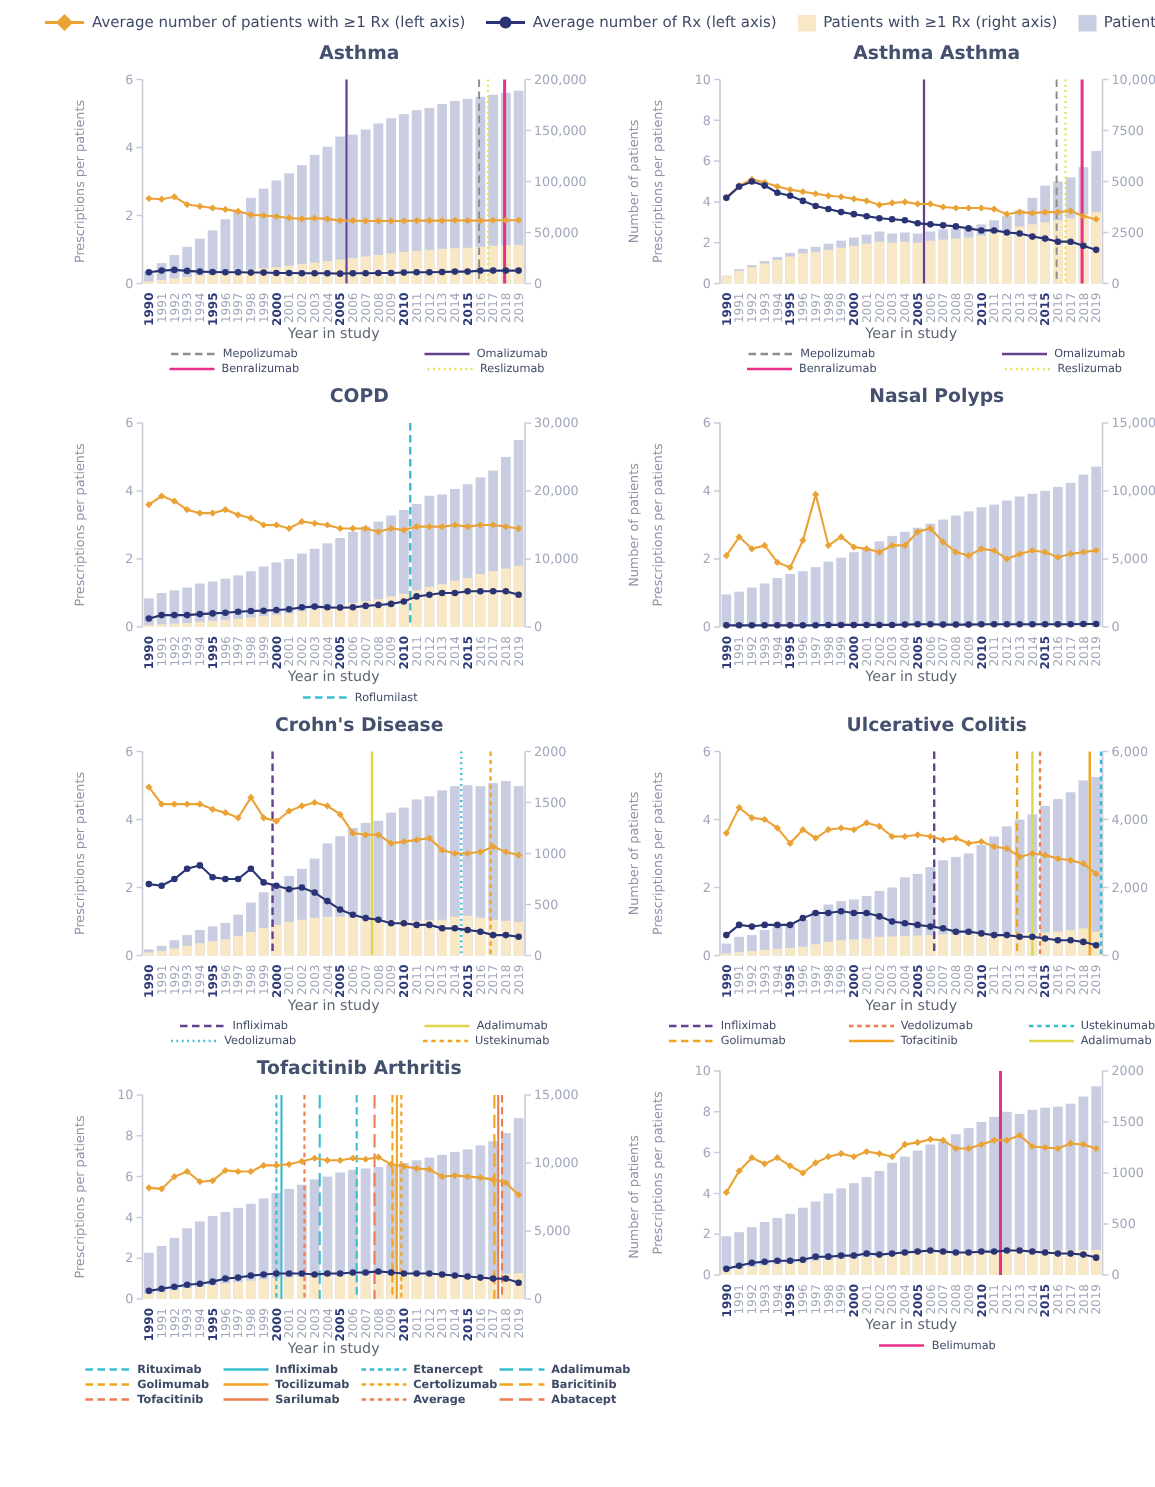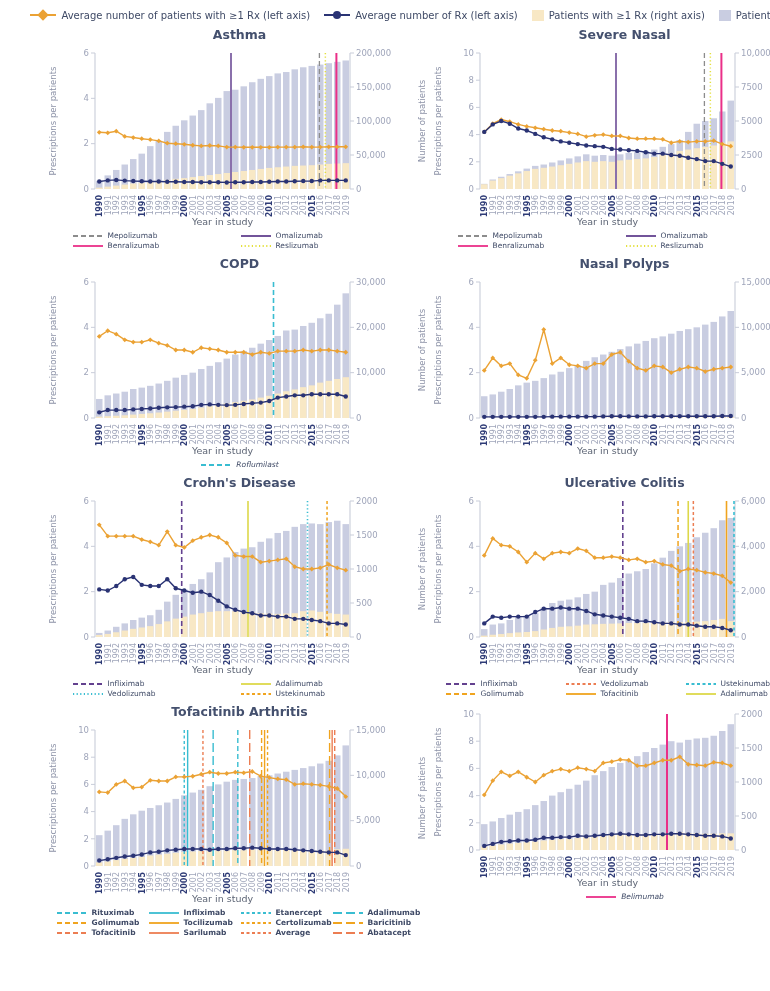--- a/index.html
+++ b/index.html
@@ -16,22 +16,22 @@
   
   .grid{display:grid;grid-template-columns:385px 385px;row-gap:6px;}
   .panel{width:385px;display:flex;flex-direction:column;align-items:center;}
   .panel-title{font-size:12.5px;font-weight:bold;color:#44506e;text-align:center;height:16px;line-height:16px;}
   svg.chart{display:block;}
   
   .drug-legend{display:flex;flex-direction:column;gap:1px;margin-top:0px;}
   .dl-row{display:flex;justify-content:center;align-items:center;}
   .dl-item{display:flex;align-items:center;gap:4px;font-size:7.5px;color:#3f4a66;}
   .dl-item svg{flex:0 0 auto;display:block;}
-  .cols1 .dl-item{width:auto;font-style:italic;}
-  .cols2 .dl-item{width:168px;}
+  .cols1 .dl-item{width:auto;}
+  .cols2 .dl-item{width:168px;justify-content:center;}
   .cols3 .dl-item{width:120px;}
   .cols4 .dl-item{width:92px;font-weight:bold;}
 </style>
 </head>
 <body>
 
 <div class="figure">
 
   <div class="top-legend">
     <div class="tl-item">
@@ -267,21 +267,21 @@
             <div class="dl-item">
               <svg width="32" height="6">
                 <line x1="1" y1="3" x2="31" y2="3" stroke="#e4e03e" stroke-width="1.8" stroke-dasharray="1.2,2.4"></line>
               </svg>
               <span>Reslizumab</span>
             </div>
           </div>
         </div>
     </div>
     <div class="panel">
-      <div class="panel-title">Severe Nasal</div>
+      <div class="panel-title">Asthma Asthma</div>
       <svg class="chart" width="385" height="188" viewBox="0 0 385 188">
           <line x1="48" y1="10" x2="48" y2="146" stroke="#c9cdd9" stroke-width="1.1"></line>
           <line x1="303" y1="10" x2="303" y2="146" stroke="#c9cdd9" stroke-width="1.1"></line>
           <line x1="44" y1="146" x2="48" y2="146" stroke="#c9cdd9" stroke-width="1"></line>
           <text x="42" y="148.8" text-anchor="end" font-size="8.5" fill="#9fa5ba">0</text>
           <line x1="44" y1="118.8" x2="48" y2="118.8" stroke="#c9cdd9" stroke-width="1"></line>
           <text x="42" y="121.6" text-anchor="end" font-size="8.5" fill="#9fa5ba">2</text>
           <line x1="44" y1="91.6" x2="48" y2="91.6" stroke="#c9cdd9" stroke-width="1"></line>
           <text x="42" y="94.39999999999999" text-anchor="end" font-size="8.5" fill="#9fa5ba">4</text>
           <line x1="44" y1="64.4" x2="48" y2="64.4" stroke="#c9cdd9" stroke-width="1"></line>

